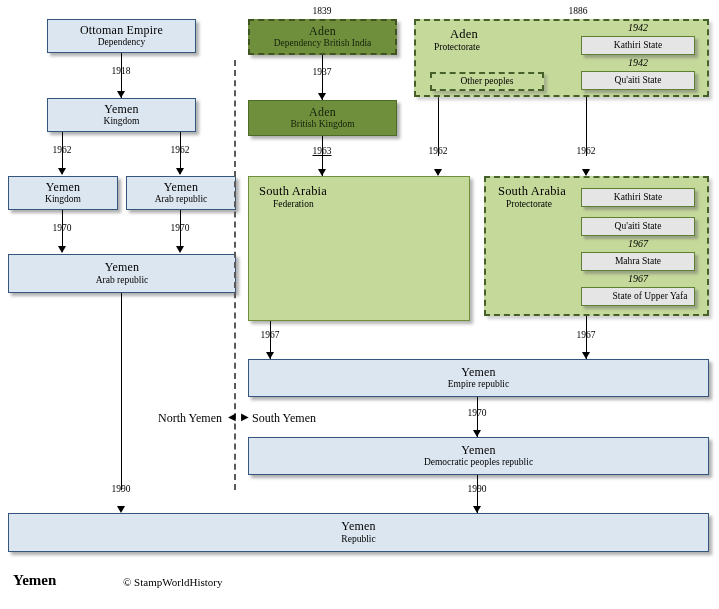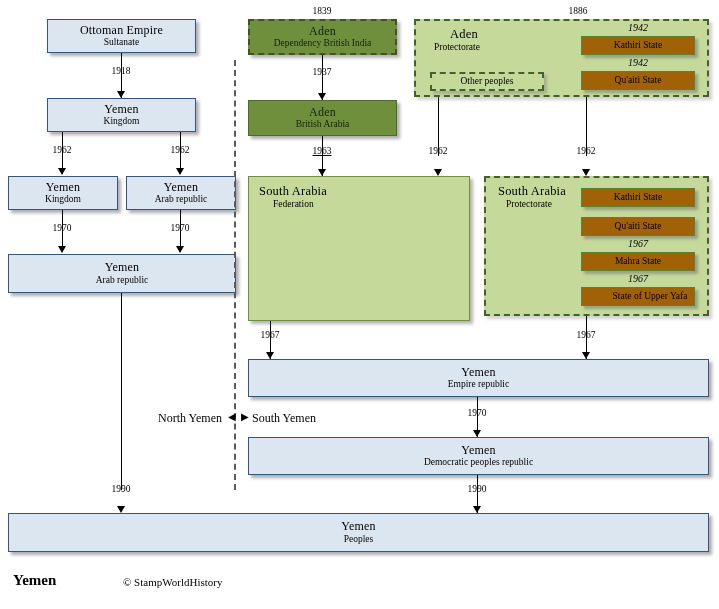--- a/index.html
+++ b/index.html
@@ -70,21 +70,21 @@
 
   
   .lgreen-dash {
     background: #c5d99b;
     border: 2px dashed #46602a;
     box-shadow: 3px 3px 3px rgba(120,120,120,.35);
   }
 
   
   .chip {
-    background: #a16207;
+    background: #e5e5e5;
     border: 1.6px solid #5f7f33;
     box-shadow: 2.5px 2.5px 2.5px rgba(110,110,110,.5);
     font-size: 9.5px;
   }
 
   
   .chip-dash {
     background: #c5d99b;
     border: 2px dashed #46602a;
     box-shadow: 2.5px 2.5px 2.5px rgba(120,120,120,.4);
@@ -156,21 +156,21 @@
     font-size: 11px;
   }
 </style>
 </head>
 <body>
 
 <div id="canvas">
 
   <div class="box blue" style="left:47px; top:19px; width:149px; height:34px;">
     <span class="ttl">Ottoman Empire</span>
-    <span class="sub">Sultanate</span>
+    <span class="sub">Dependency</span>
   </div>
 
   <div class="vline" style="left:121px; top:53px; height:45px;"></div>
   <div class="yr" style="left:96px; top:66px; width:50px;">1918</div>
   <div class="arrowhead" style="left:117px; top:91px;"></div>
 
   <div class="box blue" style="left:47px; top:98px; width:149px; height:34px;">
     <span class="ttl">Yemen</span>
     <span class="sub">Kingdom</span>
   </div>
@@ -223,21 +223,21 @@
     <span class="ttl">Aden</span>
     <span class="sub">Dependency British India</span>
   </div>
 
   <div class="vline" style="left:322px; top:55px; height:45px;"></div>
   <div class="yr" style="left:297px; top:67px; width:50px;">1937</div>
   <div class="arrowhead" style="left:318px; top:93px;"></div>
 
   <div class="box dgreen" style="left:248px; top:100px; width:149px; height:36px;">
     <span class="ttl">Aden</span>
-    <span class="sub">British Arabia</span>
+    <span class="sub">British Kingdom</span>
   </div>
 
   <div class="vline" style="left:322px; top:136px; height:40px;"></div>
   <div class="yr" style="left:297px; top:146px; width:50px;text-decoration:underline;">1963</div>
   <div class="arrowhead" style="left:318px; top:169px;"></div>
 
   <div class="vline" style="left:438px; top:96px; height:60px;"></div>
   <div class="yr" style="left:413px; top:146px; width:50px;">1962</div>
   <div class="arrowhead" style="left:434px; top:169px;"></div>
 
@@ -321,19 +321,19 @@
     <span class="ttl">Yemen</span>
     <span class="sub">Democratic peoples republic</span>
   </div>
 
   <div class="vline" style="left:477px; top:475px; height:38px;"></div>
   <div class="yr" style="left:452px; top:484px; width:50px;">1990</div>
   <div class="arrowhead" style="left:473px; top:506px;"></div>
 
   <div class="box blue" style="left:8px; top:513px; width:701px; height:39px;">
     <span class="ttl">Yemen</span>
-    <span class="sub">Peoples</span>
+    <span class="sub">Republic</span>
   </div>
 
   <div class="footer-title" style="left:13px; top:572px;">Yemen</div>
   <div class="footer-credit" style="left:79px; top:576px;margin-left:44px;">© StampWorldHistory</div>
 
 </div>
 
 </body></html>

